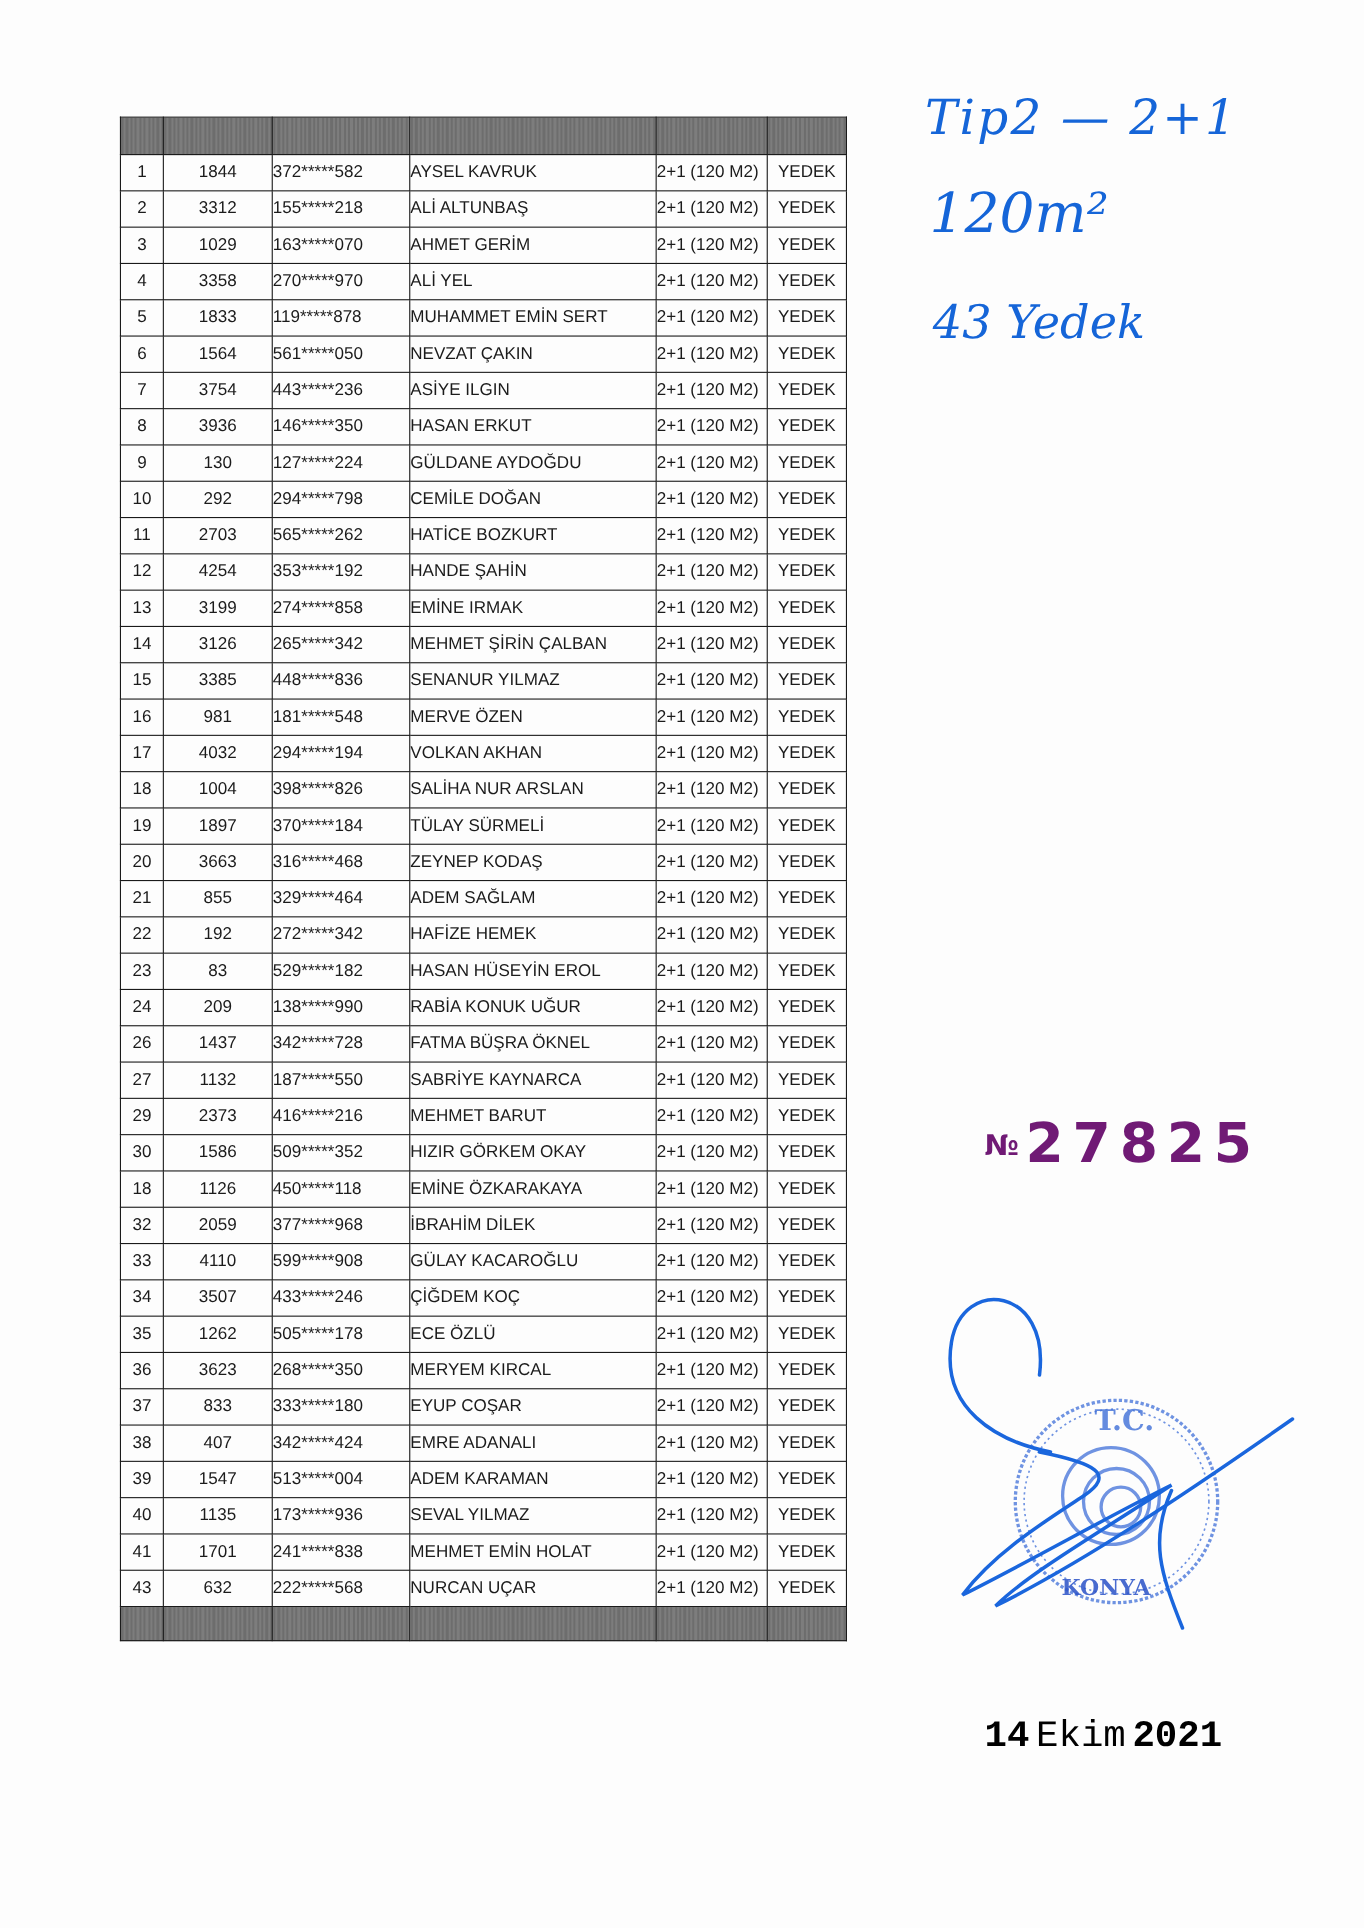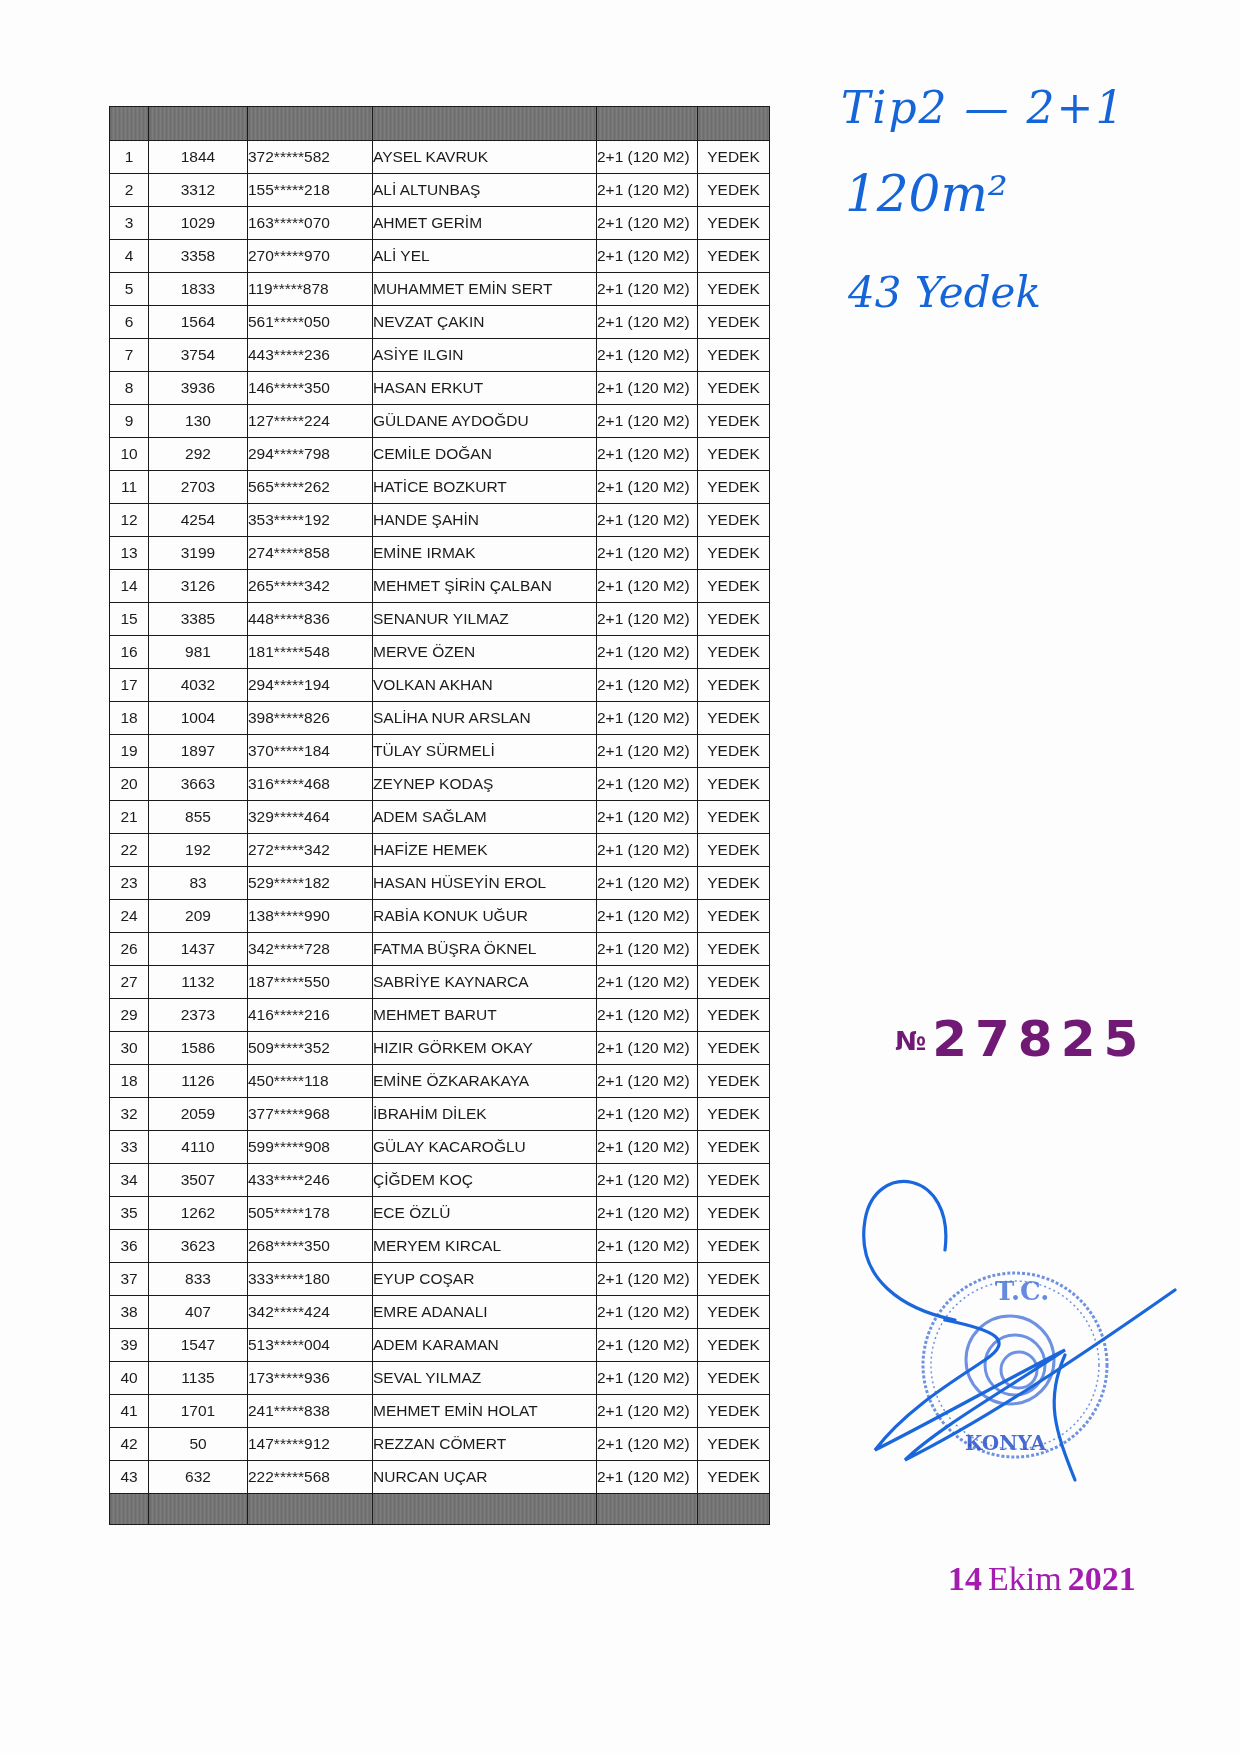--- a/index.html
+++ b/index.html
@@ -18,21 +18,21 @@
   td.no, td.sira, td.durum { text-align:center; }
   td.tc, td.ad, td.tip { text-align:left; padding-left:2px; }
   .hand { position:absolute; color:#1565d8; font-family:"DejaVu Serif", serif; font-style:italic; }
   .h1 { left:841px; top:82px; font-size:44px; letter-spacing:2px; }
   .h2 { left:845px; top:165px; font-size:50px; }
   .h3 { left:848px; top:245px; font-size:42px;margin-top:23px; }
   .stampno { position:absolute; left:895px; top:1010px; color:#701a75; font-family:"DejaVu Sans", sans-serif; font-weight:bold; }
   .stampno .no { font-size:26px; vertical-align:6px; margin-right:6px; }
   .stampno .num { font-size:50px; letter-spacing:8px; }
   .seal { position:absolute; left:845px; top:1160px; width:340px; height:330px; }
-  .date { position:absolute; left:948px; top:1560px; color:#a21caf; font-family:Liberation Serif, serif; font-weight:bold; font-size:34px; }
+  .date { position:absolute; left:895px; top:1560px; color:#000000; font-family:Liberation Mono, monospace; font-weight:bold; font-size:34px; }
   .date .mon { font-weight:normal; margin:0 6px; }
 </style>
 </head>
 <body>
 
 <div class="page">
 
   <table class="list">
     <colgroup>
         <col class="c0">
@@ -355,28 +355,20 @@
           <td class="tc">173*****936</td>
           <td class="ad">SEVAL YILMAZ</td>
           <td class="tip">2+1 (120 M2)</td>
           <td class="durum">YEDEK</td>
         </tr>
         <tr>
           <td class="sira">41</td>
           <td class="no">1701</td>
           <td class="tc">241*****838</td>
           <td class="ad">MEHMET EMİN HOLAT</td>
-          <td class="tip">2+1 (120 M2)</td>
-          <td class="durum">YEDEK</td>
-        </tr>
-        <tr>
-          <td class="sira">42</td>
-          <td class="no">50</td>
-          <td class="tc">147*****912</td>
-          <td class="ad">REZZAN CÖMERT</td>
           <td class="tip">2+1 (120 M2)</td>
           <td class="durum">YEDEK</td>
         </tr>
         <tr>
           <td class="sira">43</td>
           <td class="no">632</td>
           <td class="tc">222*****568</td>
           <td class="ad">NURCAN UÇAR</td>
           <td class="tip">2+1 (120 M2)</td>
           <td class="durum">YEDEK</td>

